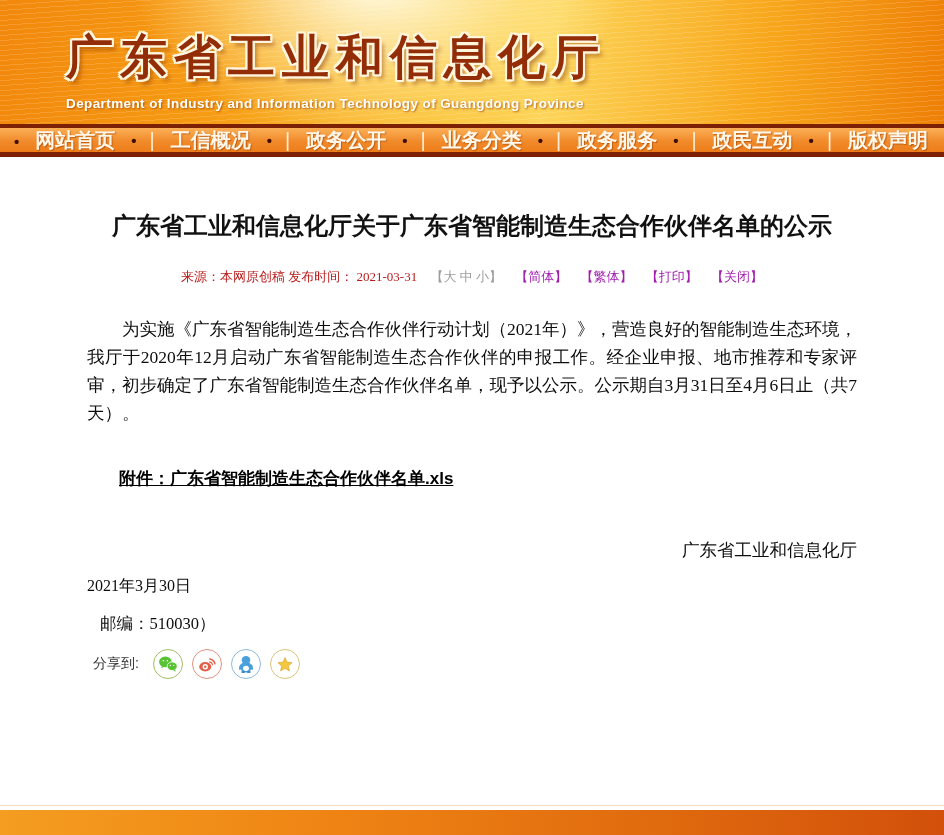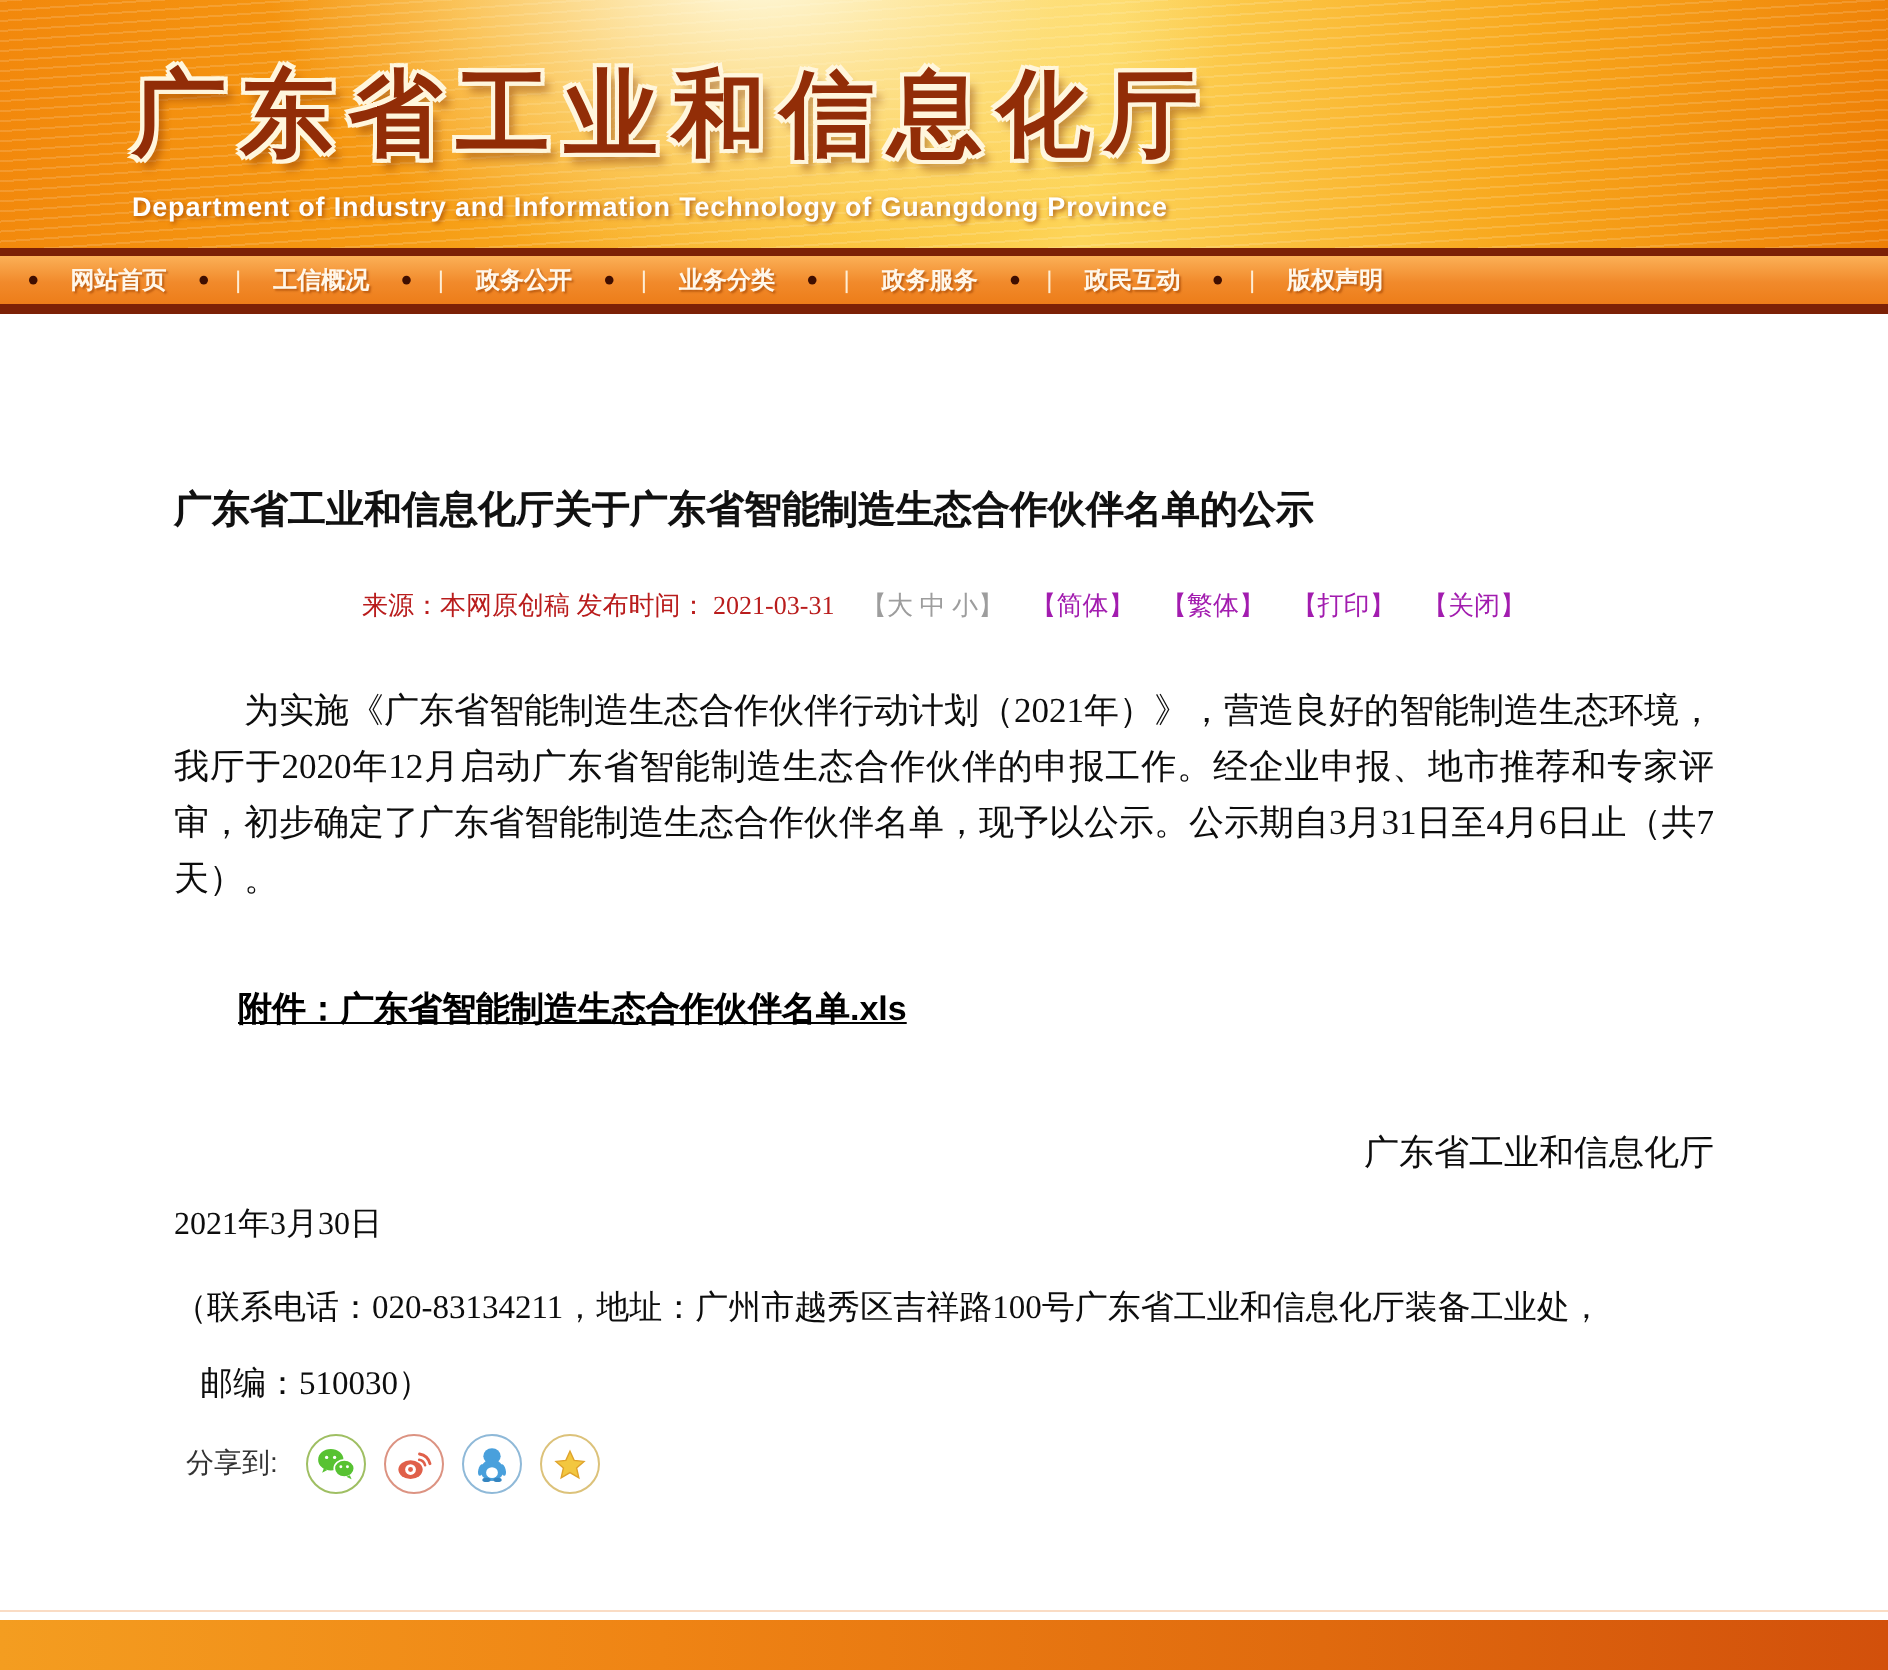--- a/index.html
+++ b/index.html
@@ -50,45 +50,45 @@
   
   .nav {
     height: 33px;
     border-top: 4px solid #7c2106;
     border-bottom: 5px solid #7c2106;
     background: linear-gradient(#fbb057, #f18a2b 55%, #ed7d19);
     display: flex;
     align-items: center;
     padding-left: 14px;
     font-family: "Liberation Sans", sans-serif;
-    font-size: 12px;
+    font-size: 20px;
     font-weight: bold;
     color: #ffffff;
     white-space: nowrap;
   }
   .nav-lead-dot::before { content: "•"; color: #3f0e00; font-size: 15px; }
   .nav-item {
     margin: 0 16px;
     color: #fff7ea;
     cursor: pointer;
     text-shadow: 1px 1px 1px rgba(150,60,0,0.55);
     text-decoration: none;
   }
   .nav-sep { display: inline-flex; align-items: center; }
   .nav-sep::before { content: "•"; color: #3f0e00; font-size: 15px; margin-right: 13px; }
   .nav-sep::after  { content: "|"; color: rgba(255,248,232,0.9); font-weight: normal; }
 
   
   .main { padding: 0 87px; color: #0d0d0d; }
   .article-title {
-    margin-top: 85px;
-    text-align: left;
-    font-family: "Liberation Sans", sans-serif;
-    font-weight: bold;
-    font-size: 19px;
+    margin-top: 53px;
+    text-align: center;
+    font-family: "Liberation Sans", sans-serif;
+    font-weight: bold;
+    font-size: 24px;
     color: #111111;
   }
   .meta {
     margin-top: 26px;
     text-align: center;
     font-size: 13px;
     white-space: nowrap;
   }
   .meta span { margin: 0 5px; }
   .meta-main { color: #b91c1c; }
@@ -200,21 +200,20 @@
 
   <div class="body-text">
     <p>为实施《广东省智能制造生态合作伙伴行动计划（2021年）》，营造良好的智能制造生态环境，我厅于2020年12月启动广东省智能制造生态合作伙伴的申报工作。经企业申报、地市推荐和专家评审，初步确定了广东省智能制造生态合作伙伴名单，现予以公示。公示期自3月31日至4月6日止（共7天）。</p>
   </div>
 
   <a class="attachment">附件：广东省智能制造生态合作伙伴名单.xls</a>
 
   <div class="signature">广东省工业和信息化厅</div>
   <div class="sign-date">2021年3月30日</div>
 
-  <div class="contact-line1">（联系电话：020-83134211，地址：广州市越秀区吉祥路100号广东省工业和信息化厅装备工业处，</div>
   <div class="contact-line2">邮编：510030）</div>
 
   <div class="share">
     <span class="share-label">分享到:</span>
 
     <span class="share-btn" style="border:1px solid #9fbf63">
       <span>
         <svg width="26" height="26" viewBox="0 0 30 30">
           <ellipse cx="12" cy="12.5" rx="7.3" ry="6.2" fill="#57c232"></ellipse>
           <path d="M8 17.5 L7 20 L10 18.4 Z" fill="#57c232"></path>

